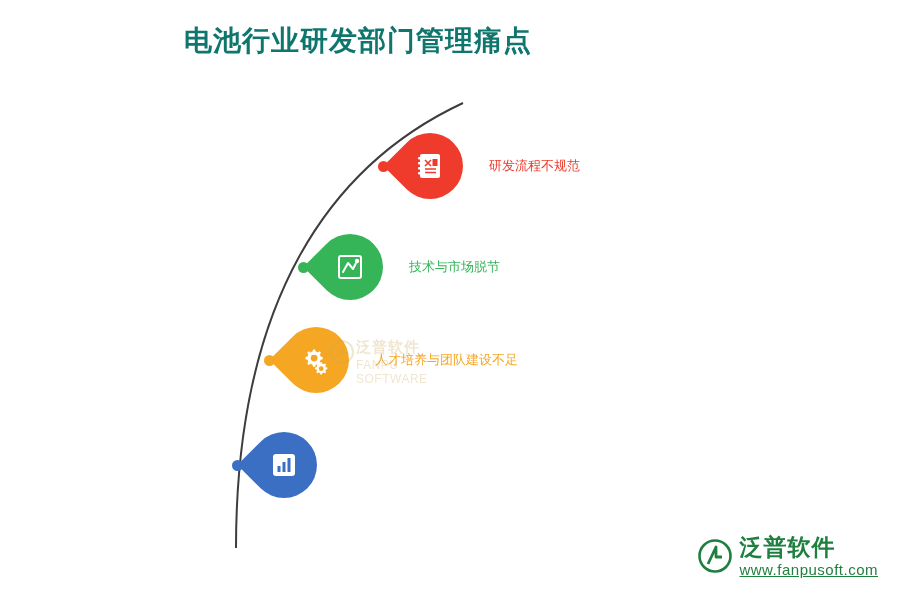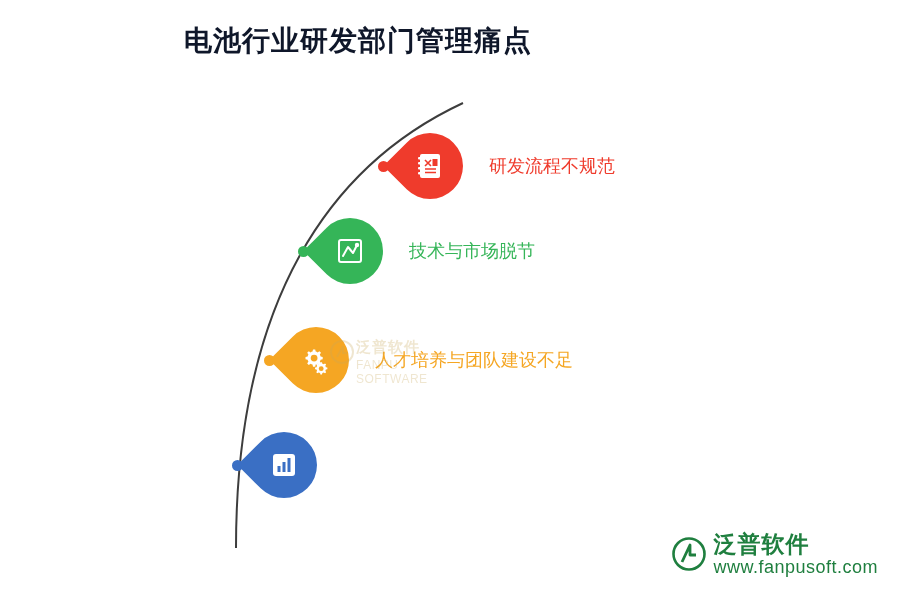--- a/index.html
+++ b/index.html
@@ -15,21 +15,21 @@
     position: relative;
   }
   #page-title {
     position: absolute;
     top: 22px;
     left: 0;
     width: 716px;
     text-align: center;
     font-size: 28px;
     font-weight: bold;
-    color: #0f172a;
+    color: #0f766e;
     letter-spacing: 1px;
     font-family: "Liberation Sans", sans-serif;
   }
   .arc-svg {
     position: absolute;
     left: 0;
     top: 0;
   }
   .item {
     position: absolute;
@@ -64,21 +64,21 @@
     left: 12px;
     top: 12px;
     width: 42px;
     height: 42px;
     display: flex;
     align-items: center;
     justify-content: center;
   }
   .label {
     margin-left: 26px;
-    font-size: 18px;
+    font-size: 13px;
     white-space: nowrap;
     font-family: "Liberation Sans", sans-serif;
   }
   .watermark-center {
     position: absolute;
     left: 330px;
     top: 330px;
     width: 120px;
     height: 60px;
     opacity: 0.28;
@@ -119,23 +119,24 @@
     flex-direction: column;
     line-height: 1.15;
   }
   .logo-name {
     font-size: 23px;
     font-weight: bold;
     color: #1f7f3f;
     letter-spacing: 1px;
   }
   .logo-url {
-    font-size: 18px;
+    font-size: 15px;
     color: #1f7f3f;
     letter-spacing: 0.5px;
+    text-decoration: underline;
   }
 </style>
 </head>
 <body>
 
 <div id="page-title">电池行业研发部门管理痛点</div>
 
 <svg class="arc-svg" width="900" height="600">
   <path d="M 463 103 C 330 165, 236 300, 236 548" stroke="#3d3d3d" stroke-width="2" fill="none"></path>
 </svg>
@@ -153,21 +154,21 @@
         <rect x="3" y="21" width="4" height="2.4" rx="1" fill="#ffffff"></rect>
         <path d="M10 9 L16 15 M16 9 L10 15" stroke="#ef3b2c" stroke-width="1.6"></path>
         <rect x="17.5" y="8" width="5" height="7" fill="#ef3b2c"></rect>
         <path d="M10 18 L21 18 M10 21.5 L21 21.5" stroke="#ef3b2c" stroke-width="1.5"></path>
       </svg>
     </span>
   </span>
   <span class="label" style="color:#ef3b2c">研发流程不规范</span>
 </div>
 
-<div class="item" style="left:298px; top:218px;">
+<div class="item" style="left:298px; top:234px;">
   <span class="dot" style="background:#35b558"></span>
   <span class="pin-wrap">
     <span class="pin" style="background:#35b558"></span>
     <span class="pin-inner">
       <svg width="30" height="30" viewBox="0 0 30 30">
         <rect x="4" y="4" width="22" height="22" rx="2" fill="none" stroke="#ffffff" stroke-width="2"></rect>
         <path d="M8 20 L13 11 L18 17 L22 9" stroke="#ffffff" stroke-width="2" fill="none" stroke-linecap="round" stroke-linejoin="round"></path>
         <circle cx="22" cy="9" r="2.2" fill="#ffffff"></circle>
       </svg>
     </span>

